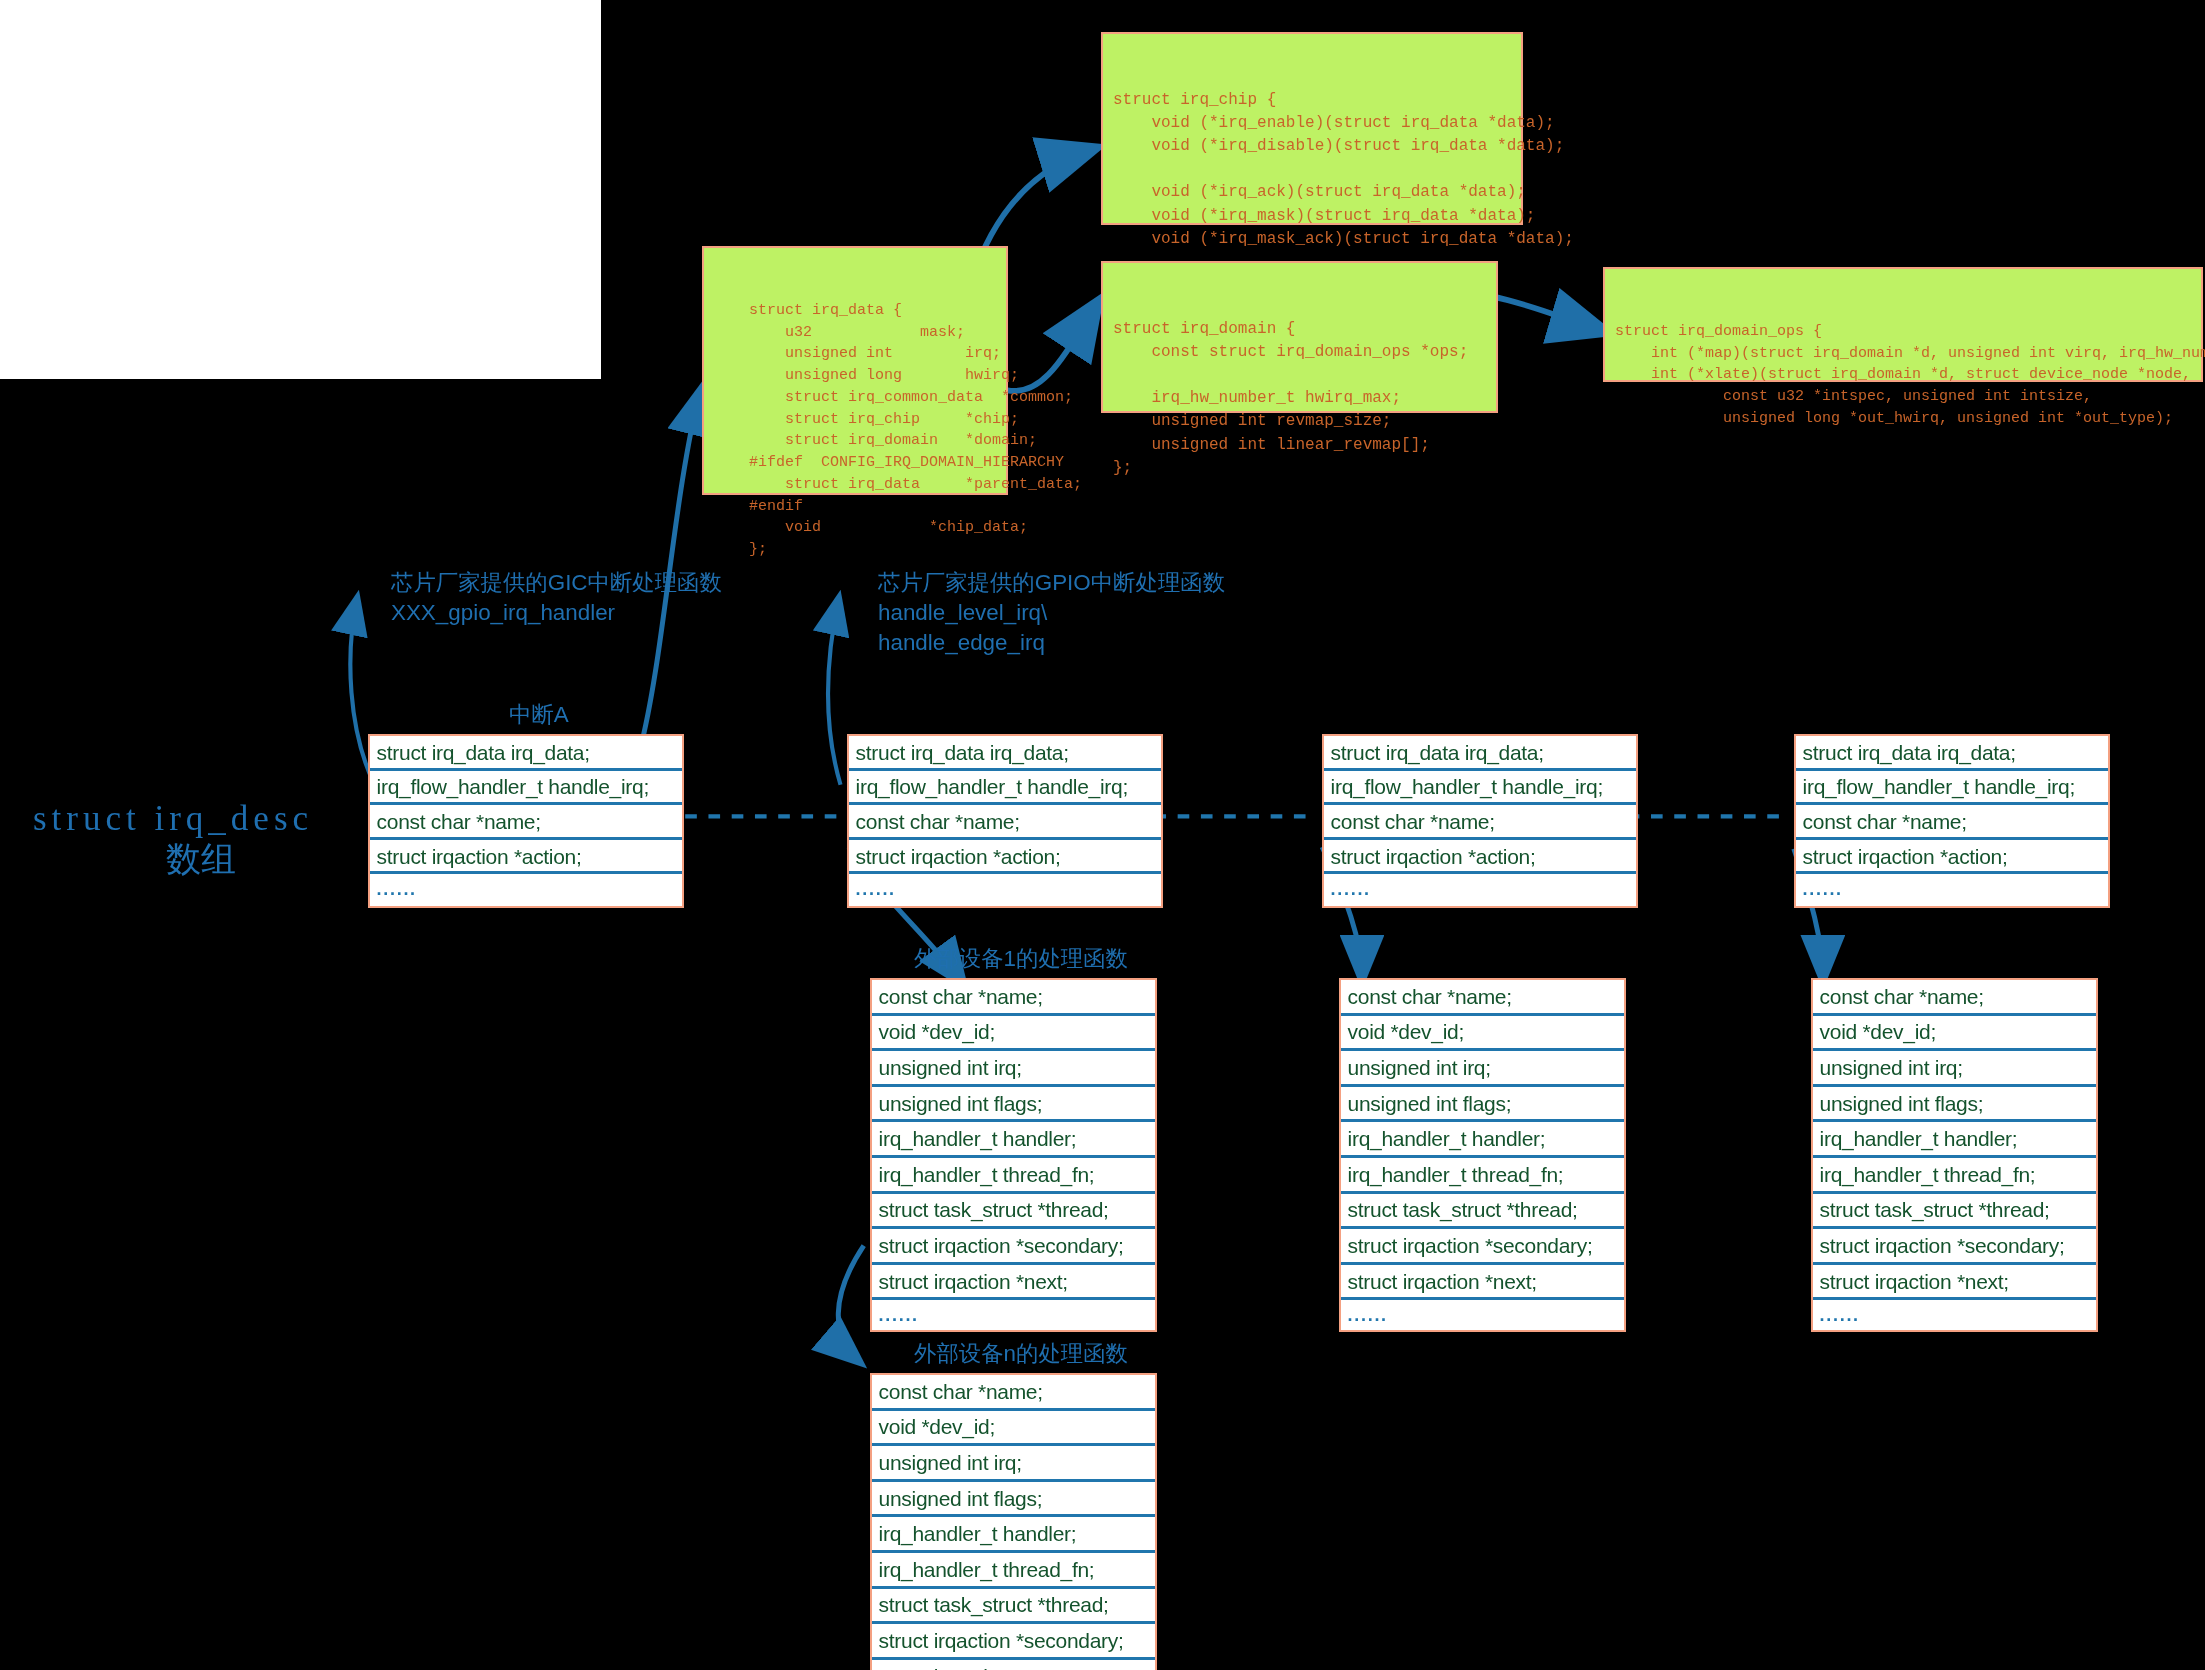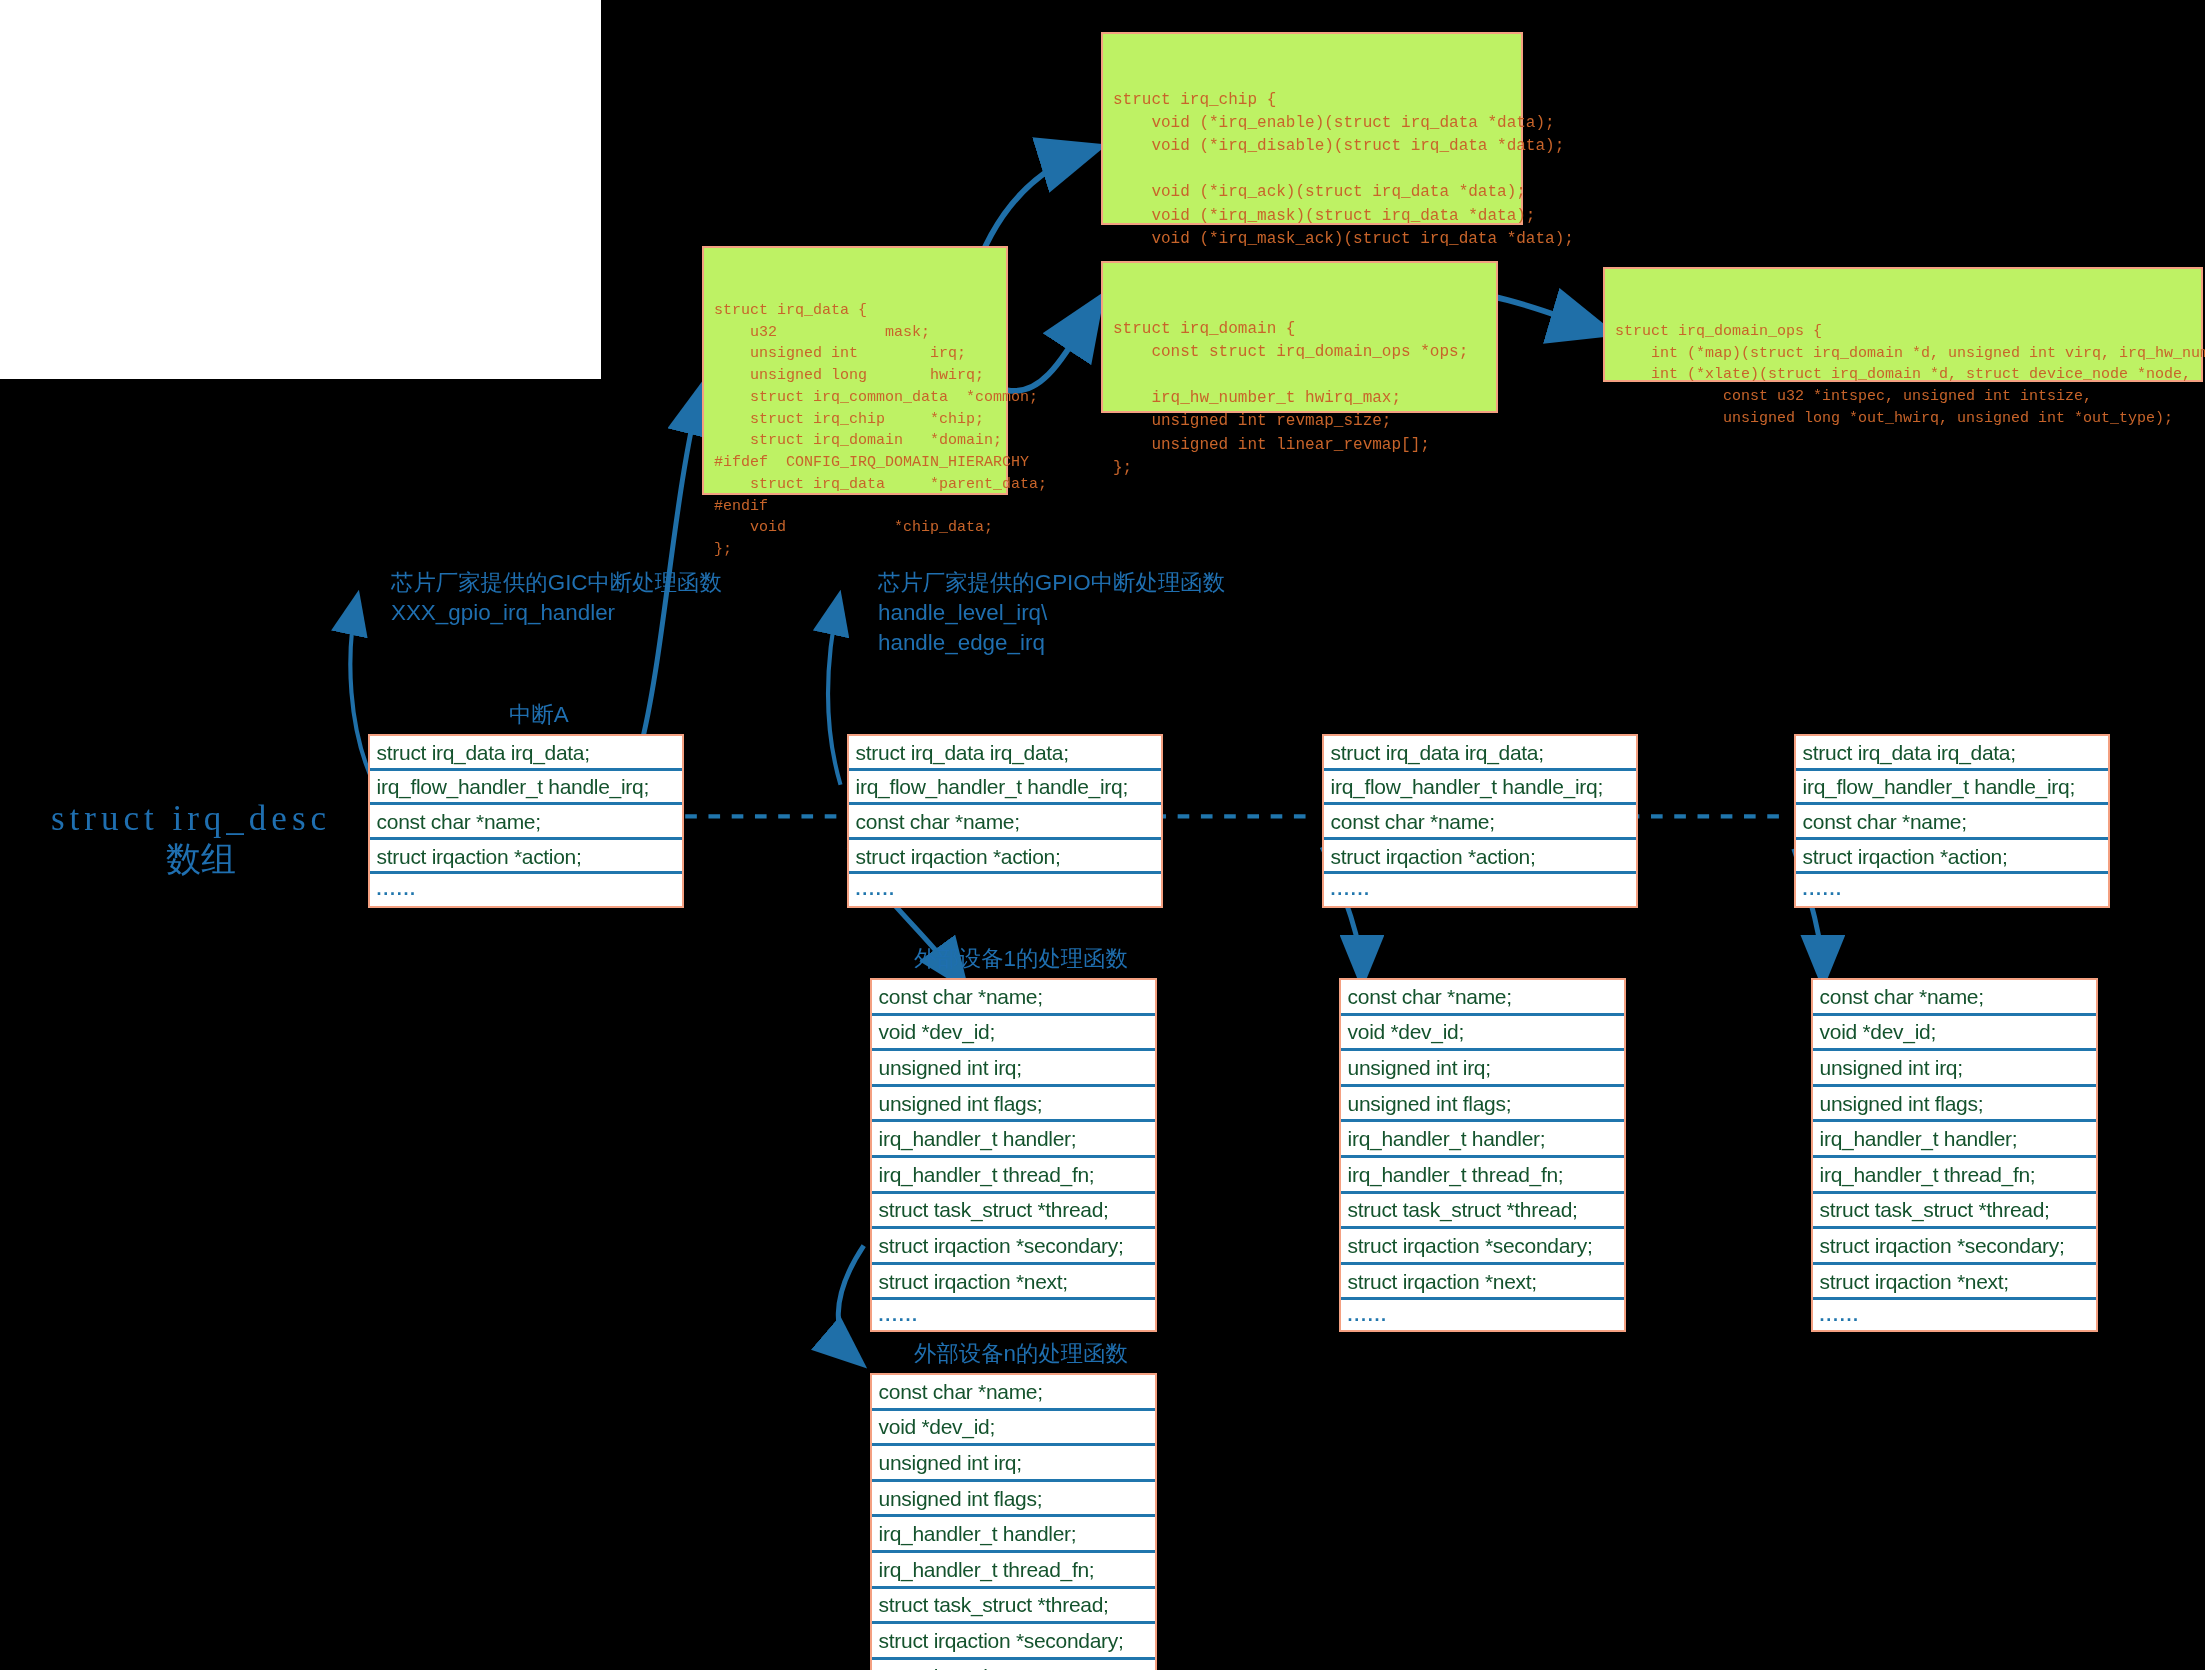--- a/index.html
+++ b/index.html
@@ -85,21 +85,21 @@
     void (*irq_enable)(struct irq_data *data);
     void (*irq_disable)(struct irq_data *data);
 
     void (*irq_ack)(struct irq_data *data);
     void (*irq_mask)(struct irq_data *data);
     void (*irq_mask_ack)(struct irq_data *data);
     ......
 }</span>
   </div>
 
-  <div class="codebox" style="left:702px;top:246px;width:306px;height:249px;font-size:15px;">
+  <div class="codebox" style="left:702px;top:246px;width:306px;height:249px;font-size:15px;padding-left:35px;">
     <span class="code">struct irq_data {
     u32            mask;
     unsigned int        irq;
     unsigned long       hwirq;
     struct irq_common_data  *common;
     struct irq_chip     *chip;
     struct irq_domain   *domain;
 #ifdef  CONFIG_IRQ_DOMAIN_HIERARCHY
     struct irq_data     *parent_data;
 #endif
@@ -127,21 +127,21 @@
 
   <div class="lbl cn" style="left:391px;top:568px;">芯片厂家提供的GIC中断处理函数
 XXX_gpio_irq_handler</div>
 
   <div class="lbl cn" style="left:878px;top:568px;">芯片厂家提供的GPIO中断处理函数
 handle_level_irq\
 handle_edge_irq</div>
 
   <div class="lbl cap" style="left:509px;top:700px;">中断A</div>
 
-  <div class="lbl big" style="left:25px;top:795px;width:332px;">struct irq_desc</div>
+  <div class="lbl big" style="left:7px;top:795px;width:332px;">struct irq_desc</div>
   <div class="lbl big" style="left:35px;top:836px;width:332px;letter-spacing:0;">数组</div>
 
   <div class="lbl cn" style="left:914px;top:944px;">外部设备1的处理函数</div>
   <div class="lbl cn" style="left:914px;top:1339px;">外部设备n的处理函数</div>
 
   <div class="tbox desc" style="left:368px;top:734px;width:316px;">
     <div class="row">struct irq_data irq_data;</div>
     <div class="row">irq_flow_handler_t handle_irq;</div>
     <div class="row">const char *name;</div>
     <div class="row">struct irqaction *action;</div>

